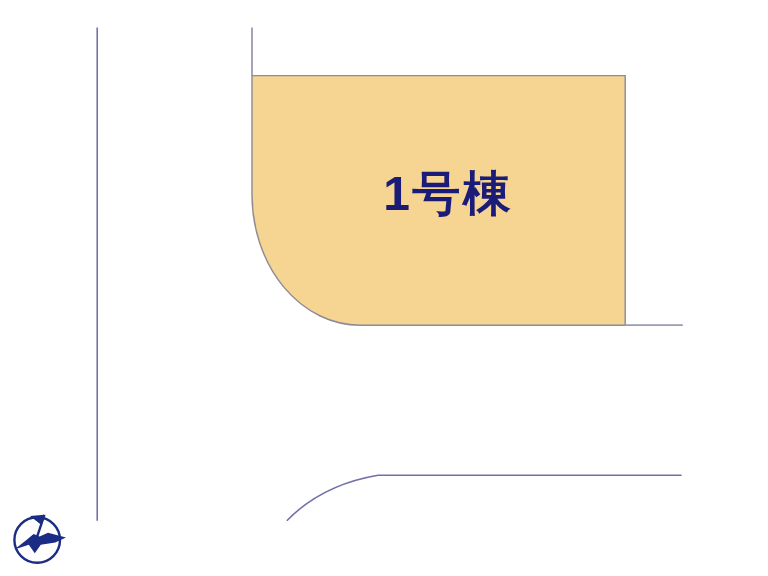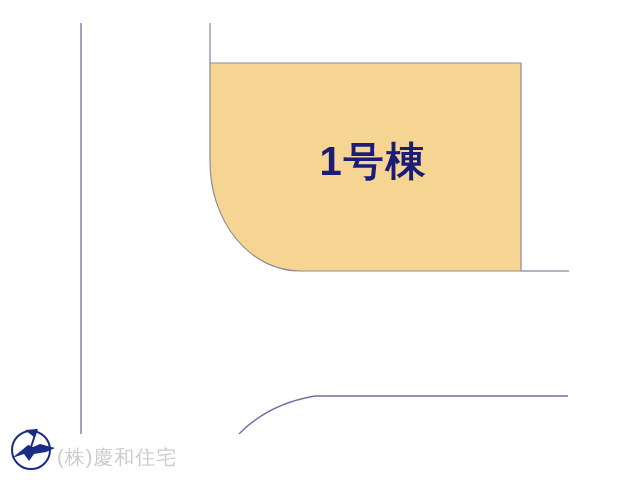--- a/index.html
+++ b/index.html
@@ -95,15 +95,14 @@
       <path class="logo-stroke" d="M 29 453 L 37 429" stroke-width="1.6"></path>
       <path class="logo-fill" d="M 37 429 L 25 430 L 34 437 Z"></path>
       <path class="logo-fill" d="M 12 458 L 22 450 L 28 445 L 33 447 L 40 444 L 55 448 L 46 452 L 34 454 L 29 461 L 24 454 Z"></path>
     </g>
   </svg>
 
   <div class="plot-label-box">
     <span class="plot-label">1号棟</span>
   </div>
 
-  <div class="company-name">(株)慶和住宅</div>
 
 </div>
 
 </body></html>

